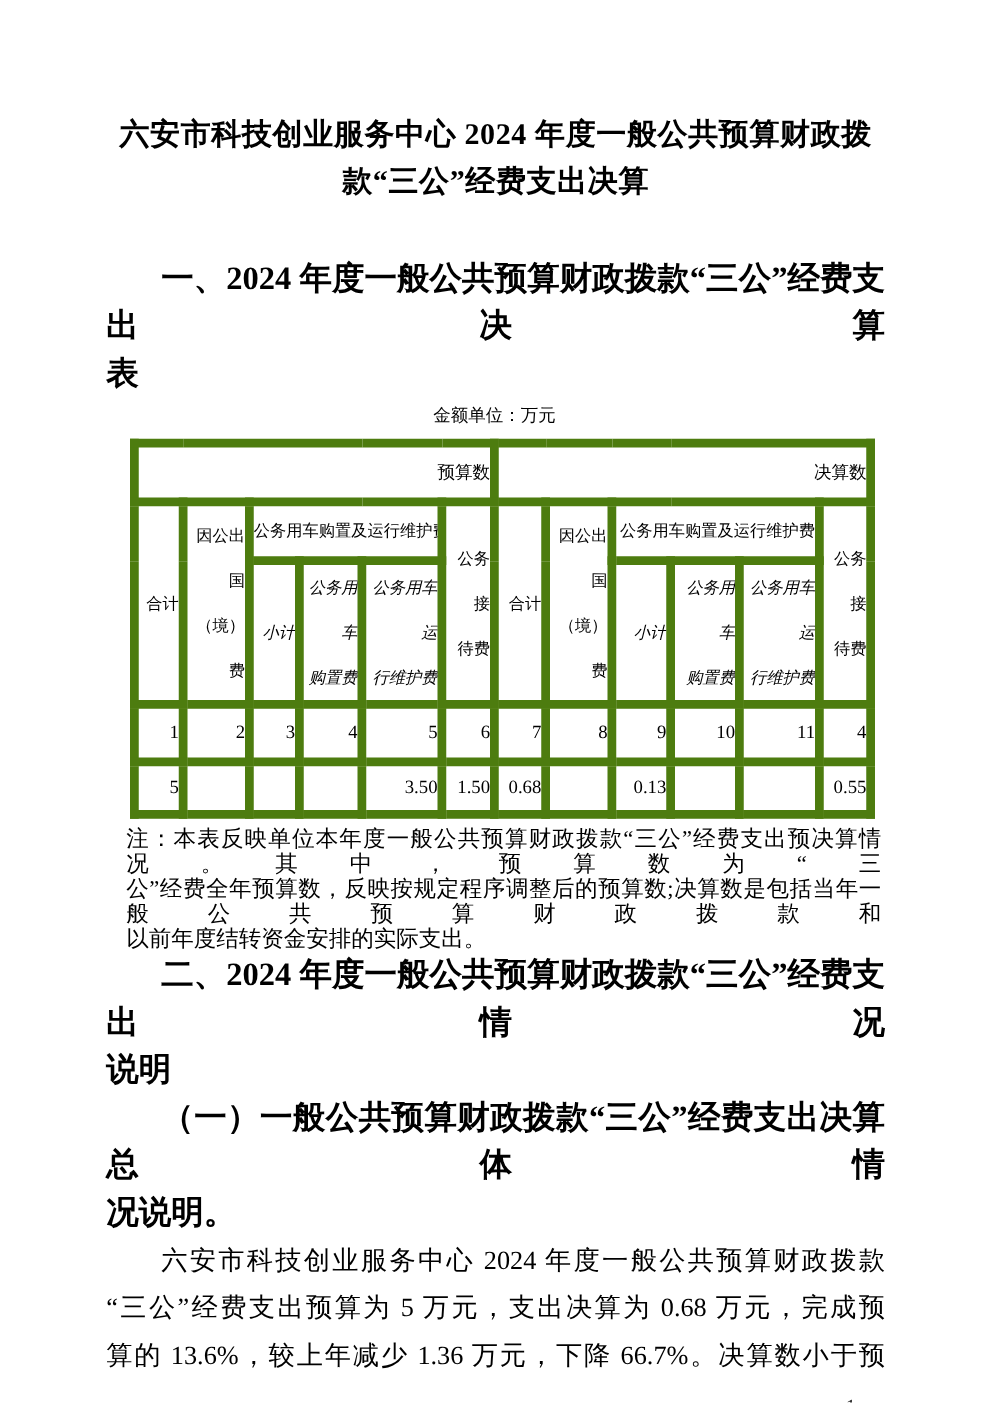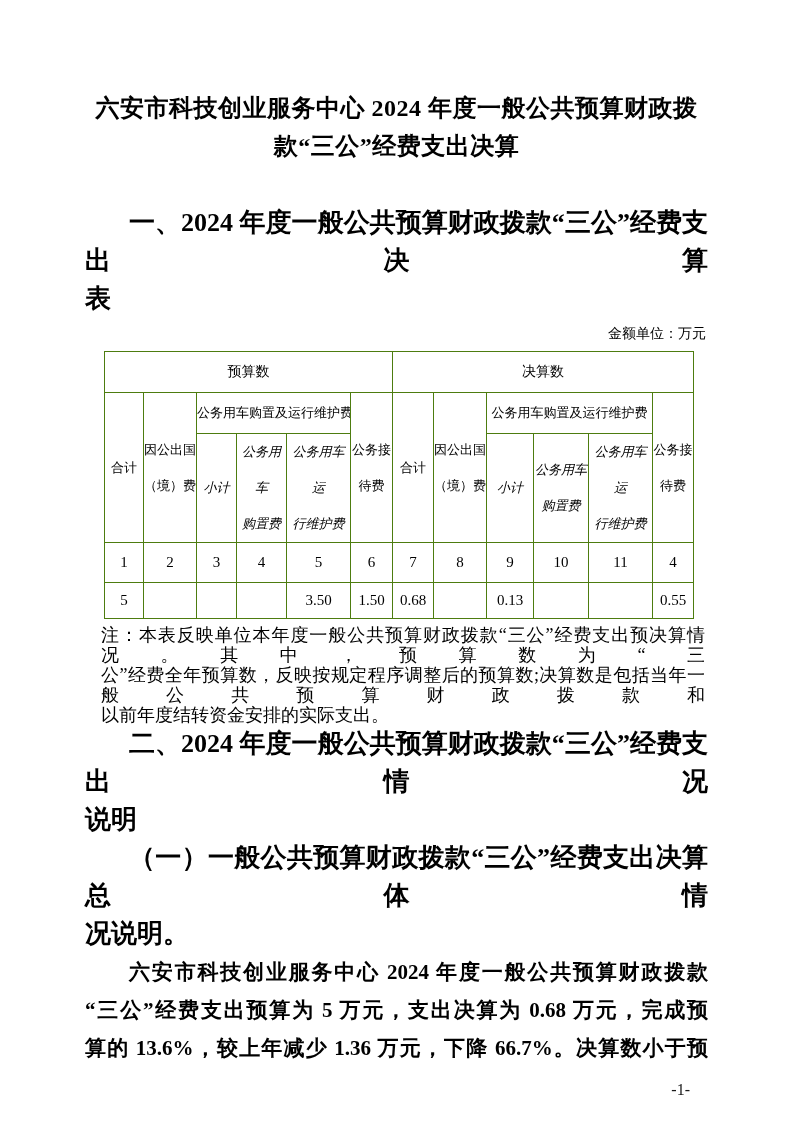--- a/index.html
+++ b/index.html
@@ -13,39 +13,39 @@
   }
   .page { position:absolute; left:0; top:0; width:793px; height:1122px; background:#fff; }
   .content { position:absolute; left:85px; top:0; width:623px; }
 
   
   .doc-title { margin-top:89px; text-align:center; font-weight:bold; font-size:24px; }
   .doc-title .tline { line-height:38px; letter-spacing:0.5px; }
 
   
   .h-block { font-size:26px; font-weight:bold; }
-  .p-block { font-size:21px; font-weight:bold; }
+  .p-block { font-size:21px; font-weight:normal; }
   .line { line-height:38px; }
   .full  { text-align:justify; text-align-last:justify; }
   .indent { text-indent:44px; }
 
   .sec1 { margin-top:39px; }
-  .unit-label { margin-top:6px; font-size:14px; line-height:20px; text-align:right; padding-right:2px; }
+  .unit-label { margin-top:6px; font-size:14px; line-height:20px; text-align:center; padding-right:2px; }
 
   
   table.budget-table {
     border-collapse:collapse;
     table-layout:fixed;
     width:589px;
     margin-left:19px;
     margin-top:7px;
   }
   table.budget-table td {
-    border:1px solid #4d7c0f;
-    text-align:center;
+    border:7px solid #4d7c0f;
+    text-align:right;
     vertical-align:middle;
     padding:0;
     font-size:13px;
     overflow:hidden;
   }
   tr.group-row td { height:40px; font-size:14px; }
   tr.hdr-row td { }
   td.vgrp { height:40px; white-space:nowrap; }
   tr.subhdr-row td { height:79px;font-style:italic; }
   td .hl { display:block; line-height:36px; }

